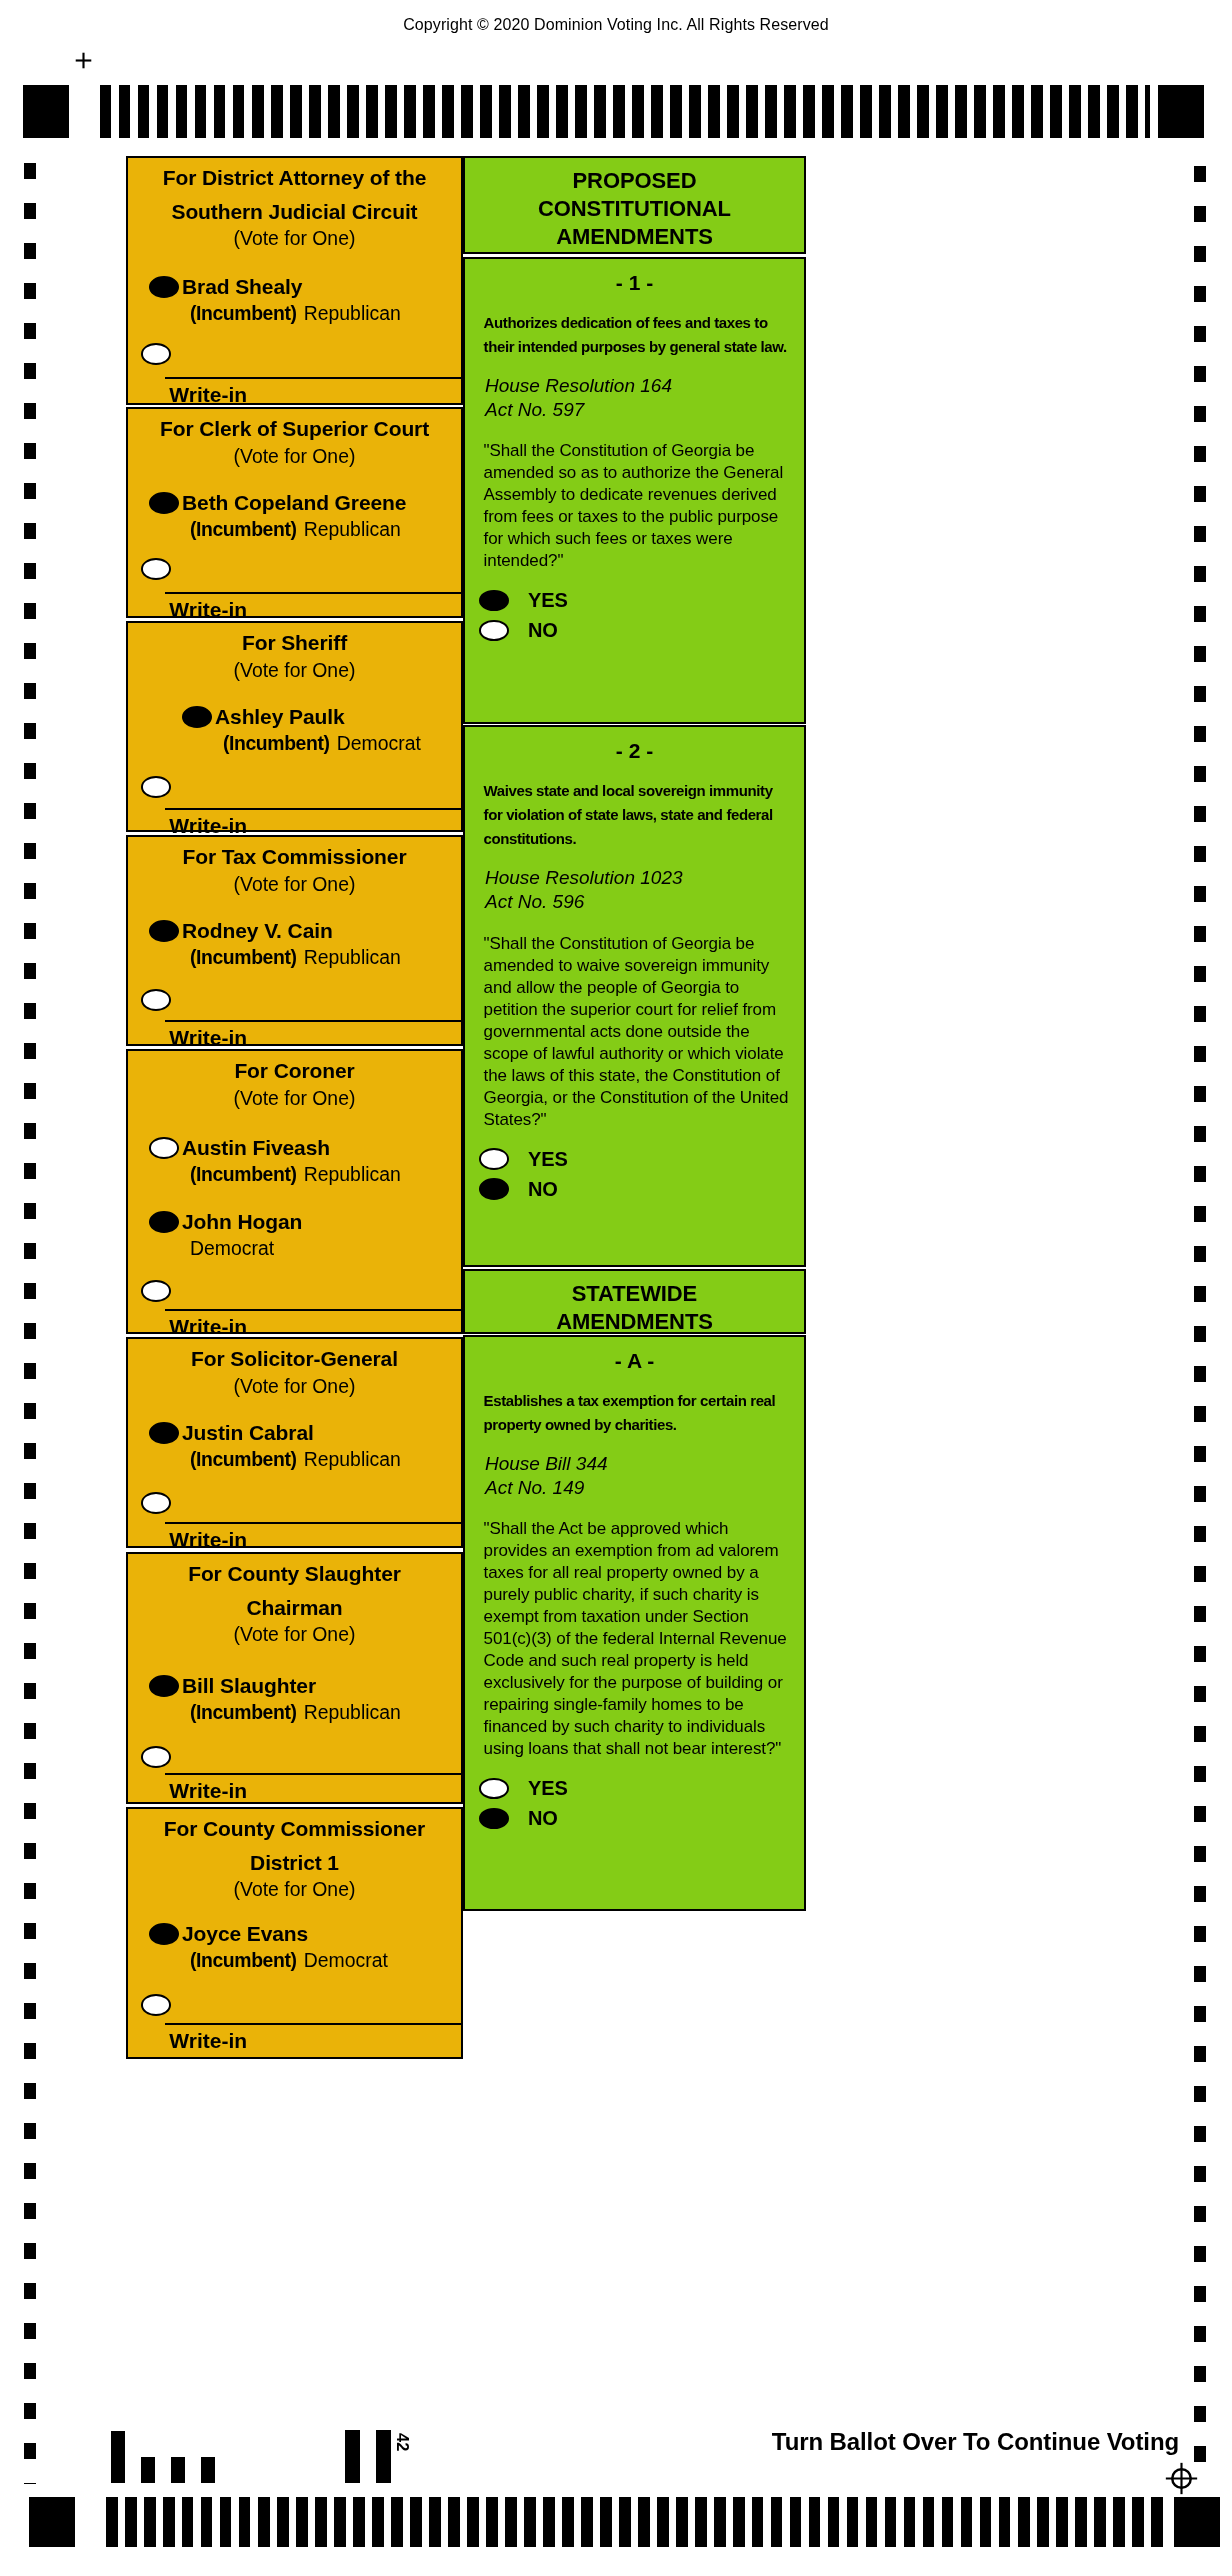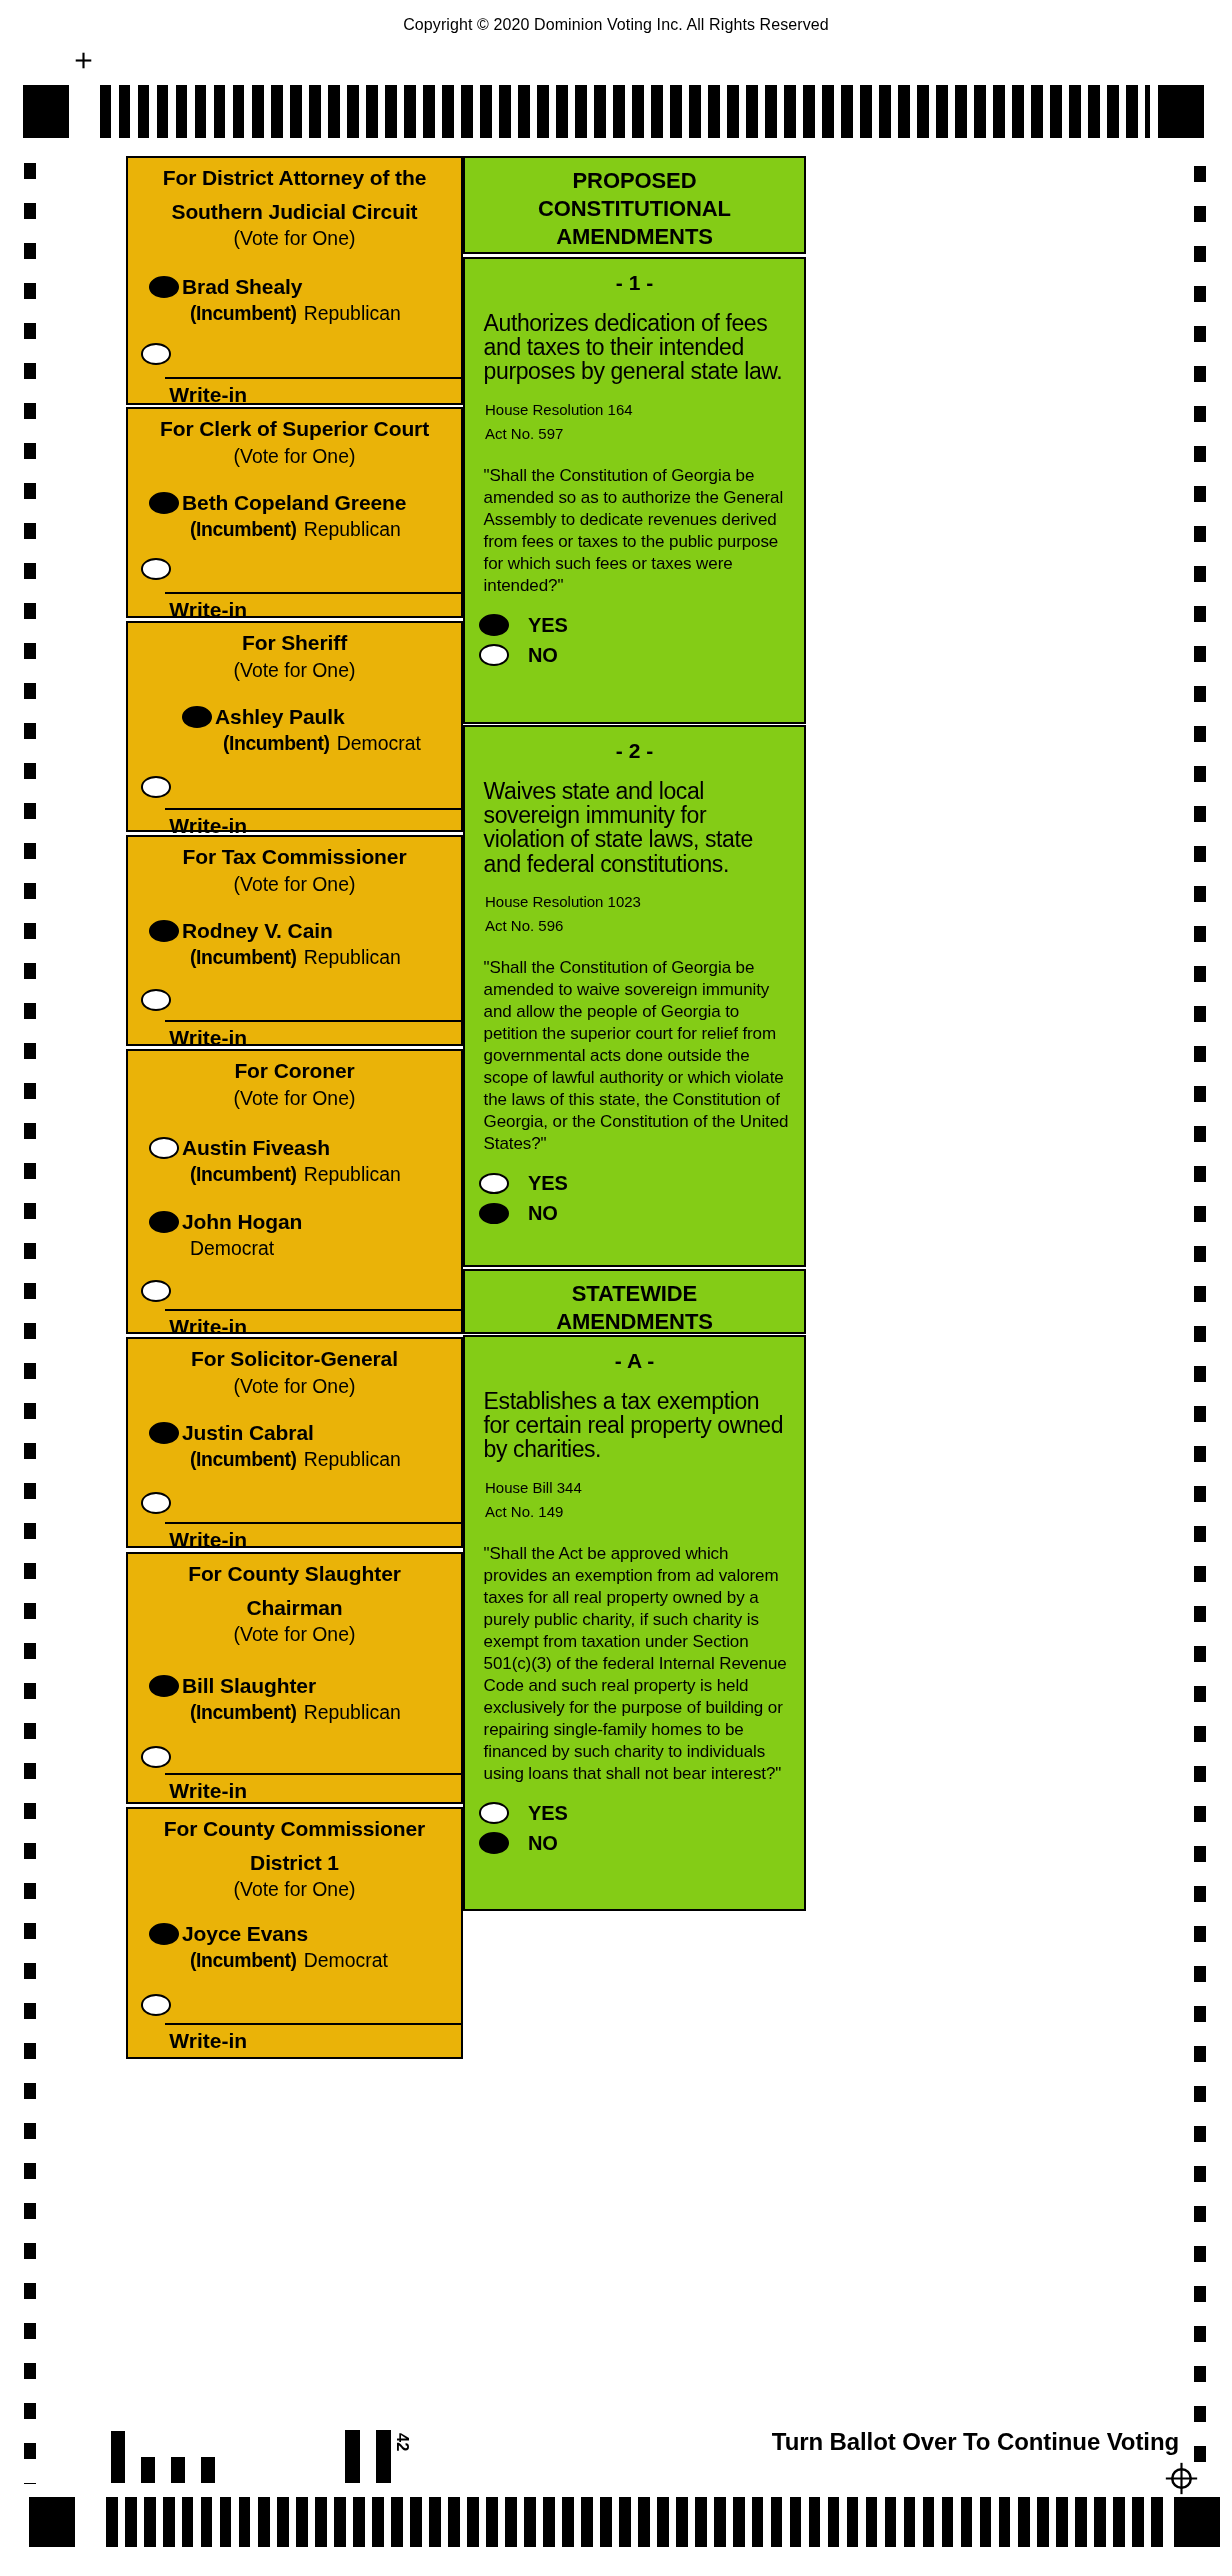--- a/index.html
+++ b/index.html
@@ -23,22 +23,22 @@
   .oval.filled{background:#000;}
   .cand .name{position:absolute;left:46px;top:0;font-weight:bold;font-size:21px;white-space:nowrap;letter-spacing:-0.1px;}
   .cand .detail{position:absolute;left:54px;top:27px;font-size:19.4px;white-space:nowrap;}
   .cand .detail .inc{font-weight:bold;letter-spacing:-0.4px;}
   .writein{position:absolute;left:37px;right:0;border-top:2.2px solid #000;}
   .writein .wlabel{font-weight:bold;font-size:21px;padding:3.6px 0 0 4.3px;}
   
   .mbox{position:absolute;left:463px;width:343px;border:2.2px solid #000;background:#84cc16;box-sizing:border-box;}
   .mhead{display:block;margin-top:8.6px;text-align:center;font-weight:bold;font-size:22px;line-height:28px;letter-spacing:-0.1px;}
   .mnum{margin-top:11.5px;text-align:center;font-weight:bold;font-size:21px;}
-  .msummary{margin:16px 16px 0 18.6px;font-weight:normal;font-size:23px;line-height:24.4px;letter-spacing:-0.4px;}
-  .mauth{margin:14.3px 16px 0 20px;font-size:15px;line-height:24px;}
+  .msummary{margin:16px 16px 0 18.6px;font-weight:bold;font-size:15px;line-height:24.4px;letter-spacing:-0.4px;}
+  .mauth{margin:14.3px 16px 0 20px;font-size:19px;line-height:24px;font-style:italic;}
   .mquestion{margin:18.6px 14.3px 0 18.6px;font-size:17px;line-height:22px;letter-spacing:-0.1px;}
   .mopts{margin:17px 0 0 14.3px;}
   .mopt{position:relative;height:30px;}
   .mopt .oval{position:relative;display:inline-block;vertical-align:middle;}
   .mopt .olabel{display:inline-block;vertical-align:middle;margin-left:18.6px;font-weight:bold;font-size:20px;}
   
   .turn-notice{position:absolute;top:2428px;right:53px;font-weight:bold;font-size:24px;letter-spacing:-0.1px;}
   .ballot-code{position:absolute;left:393px;top:2433px;font-weight:bold;font-size:16.5px;
     writing-mode:vertical-rl;}
   .plus-mark{position:absolute;left:75px;top:52px;}

